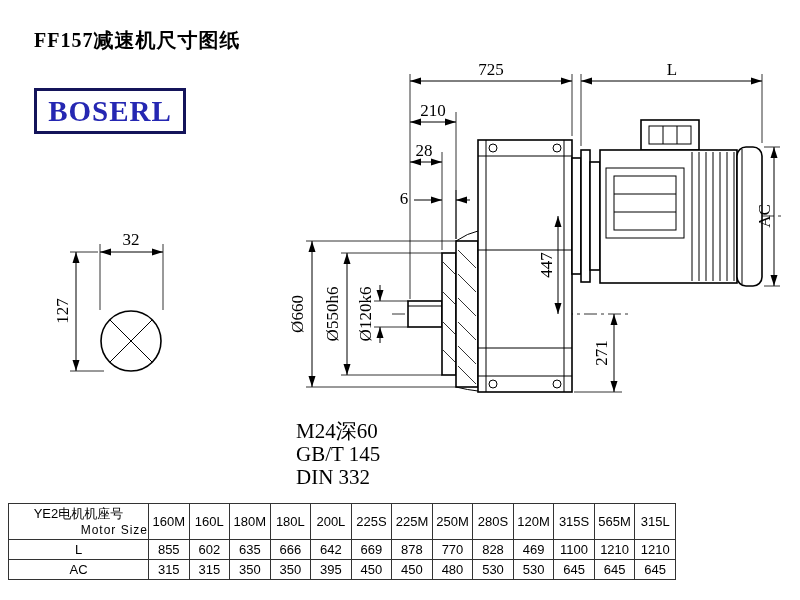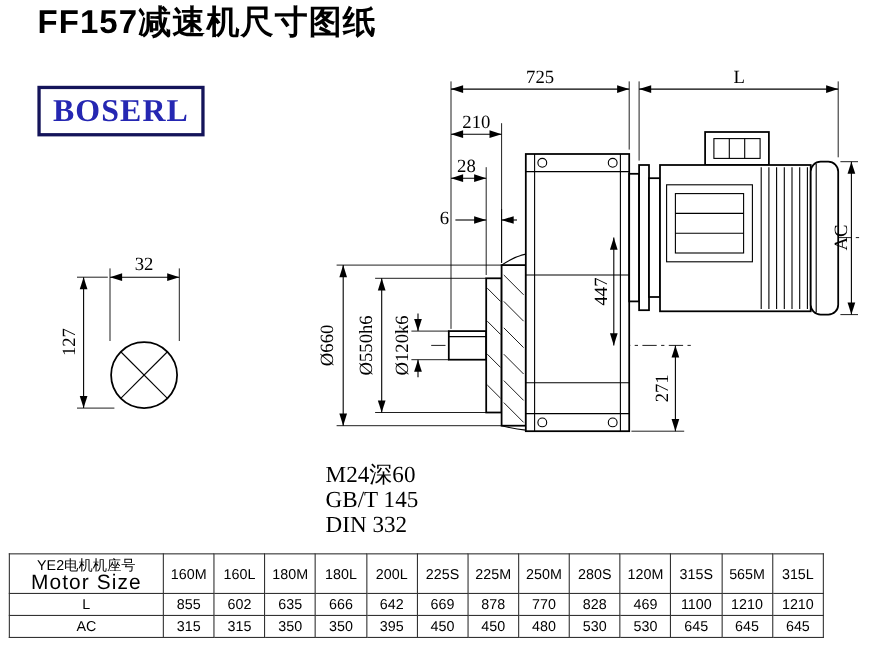--- a/index.html
+++ b/index.html
@@ -1,40 +1,40 @@
 <!DOCTYPE html>
 <html><head>
 <meta charset="utf-8">
 <style>
   html,body{margin:0;padding:0;width:800px;height:600px;background:#fff;overflow:hidden;
     font-family:"Liberation Sans",sans-serif;color:#000;}
   .page{position:relative;width:800px;height:600px;background:#fff;}
-  .title{position:absolute;left:34px;top:0;margin:0;font-size:30px;font-weight:bold;
-    letter-spacing:1px;font-family:Liberation Sans, sans-serif;}
-  .logo{position:absolute;left:34px;top:78px;width:146px;height:40px;border:3px solid #14145a;
+  .title{position:absolute;left:34px;top:27px;margin:0;font-size:20px;font-weight:bold;
+    letter-spacing:1px;font-family:Liberation Serif, serif;}
+  .logo{position:absolute;left:34px;top:88px;width:146px;height:40px;border:3px solid #14145a;
     display:flex;align-items:center;justify-content:center;}
   .logo span{font-family:"Liberation Serif",serif;font-size:29px;font-weight:bold;color:#2527b2;
     letter-spacing:1px;}
   svg.draw{position:absolute;left:0;top:0;}
   .ol{fill:#fff;stroke:#000;stroke-width:1.6;}
   .th{fill:none;stroke:#000;stroke-width:1;}
   .hair{fill:none;stroke:#000;stroke-width:0.8;}
   .dim{fill:none;stroke:#000;stroke-width:1;}
   .cl{fill:none;stroke:#000;stroke-width:0.8;stroke-dasharray:13 4 3 4;}
   .dimtxt{font-family:"Liberation Serif",serif;font-size:17px;fill:#000;}
   .note{font-family:"Liberation Serif",serif;font-size:21px;fill:#000;}
-  table.size-table{position:absolute;left:8px;top:503px;width:741px;border-collapse:collapse;
+  table.size-table{position:absolute;left:8px;top:503px;width:668px;border-collapse:collapse;
     table-layout:fixed;background:#fff;}
   .size-table col.first{width:140px;}
   .size-table th,.size-table td{border:1px solid #333;text-align:center;padding:0;
     font-size:13px;font-weight:normal;color:#000;background:#fff;}
   .size-table th{height:35px;}
   .size-table td{height:19px;}
   .hdr-cn{font-size:13px;line-height:16px;}
-  .hdr-en{font-size:19px;line-height:16px;letter-spacing:1px;}
+  .hdr-en{font-size:12px;line-height:16px;letter-spacing:1px;text-align:right;}
 </style>
 </head>
 <body>
 
 <div class="page">
 
   <h1 class="title">FF157减速机尺寸图纸</h1>
 
   <div class="logo">
     <span>BOSERL</span>

